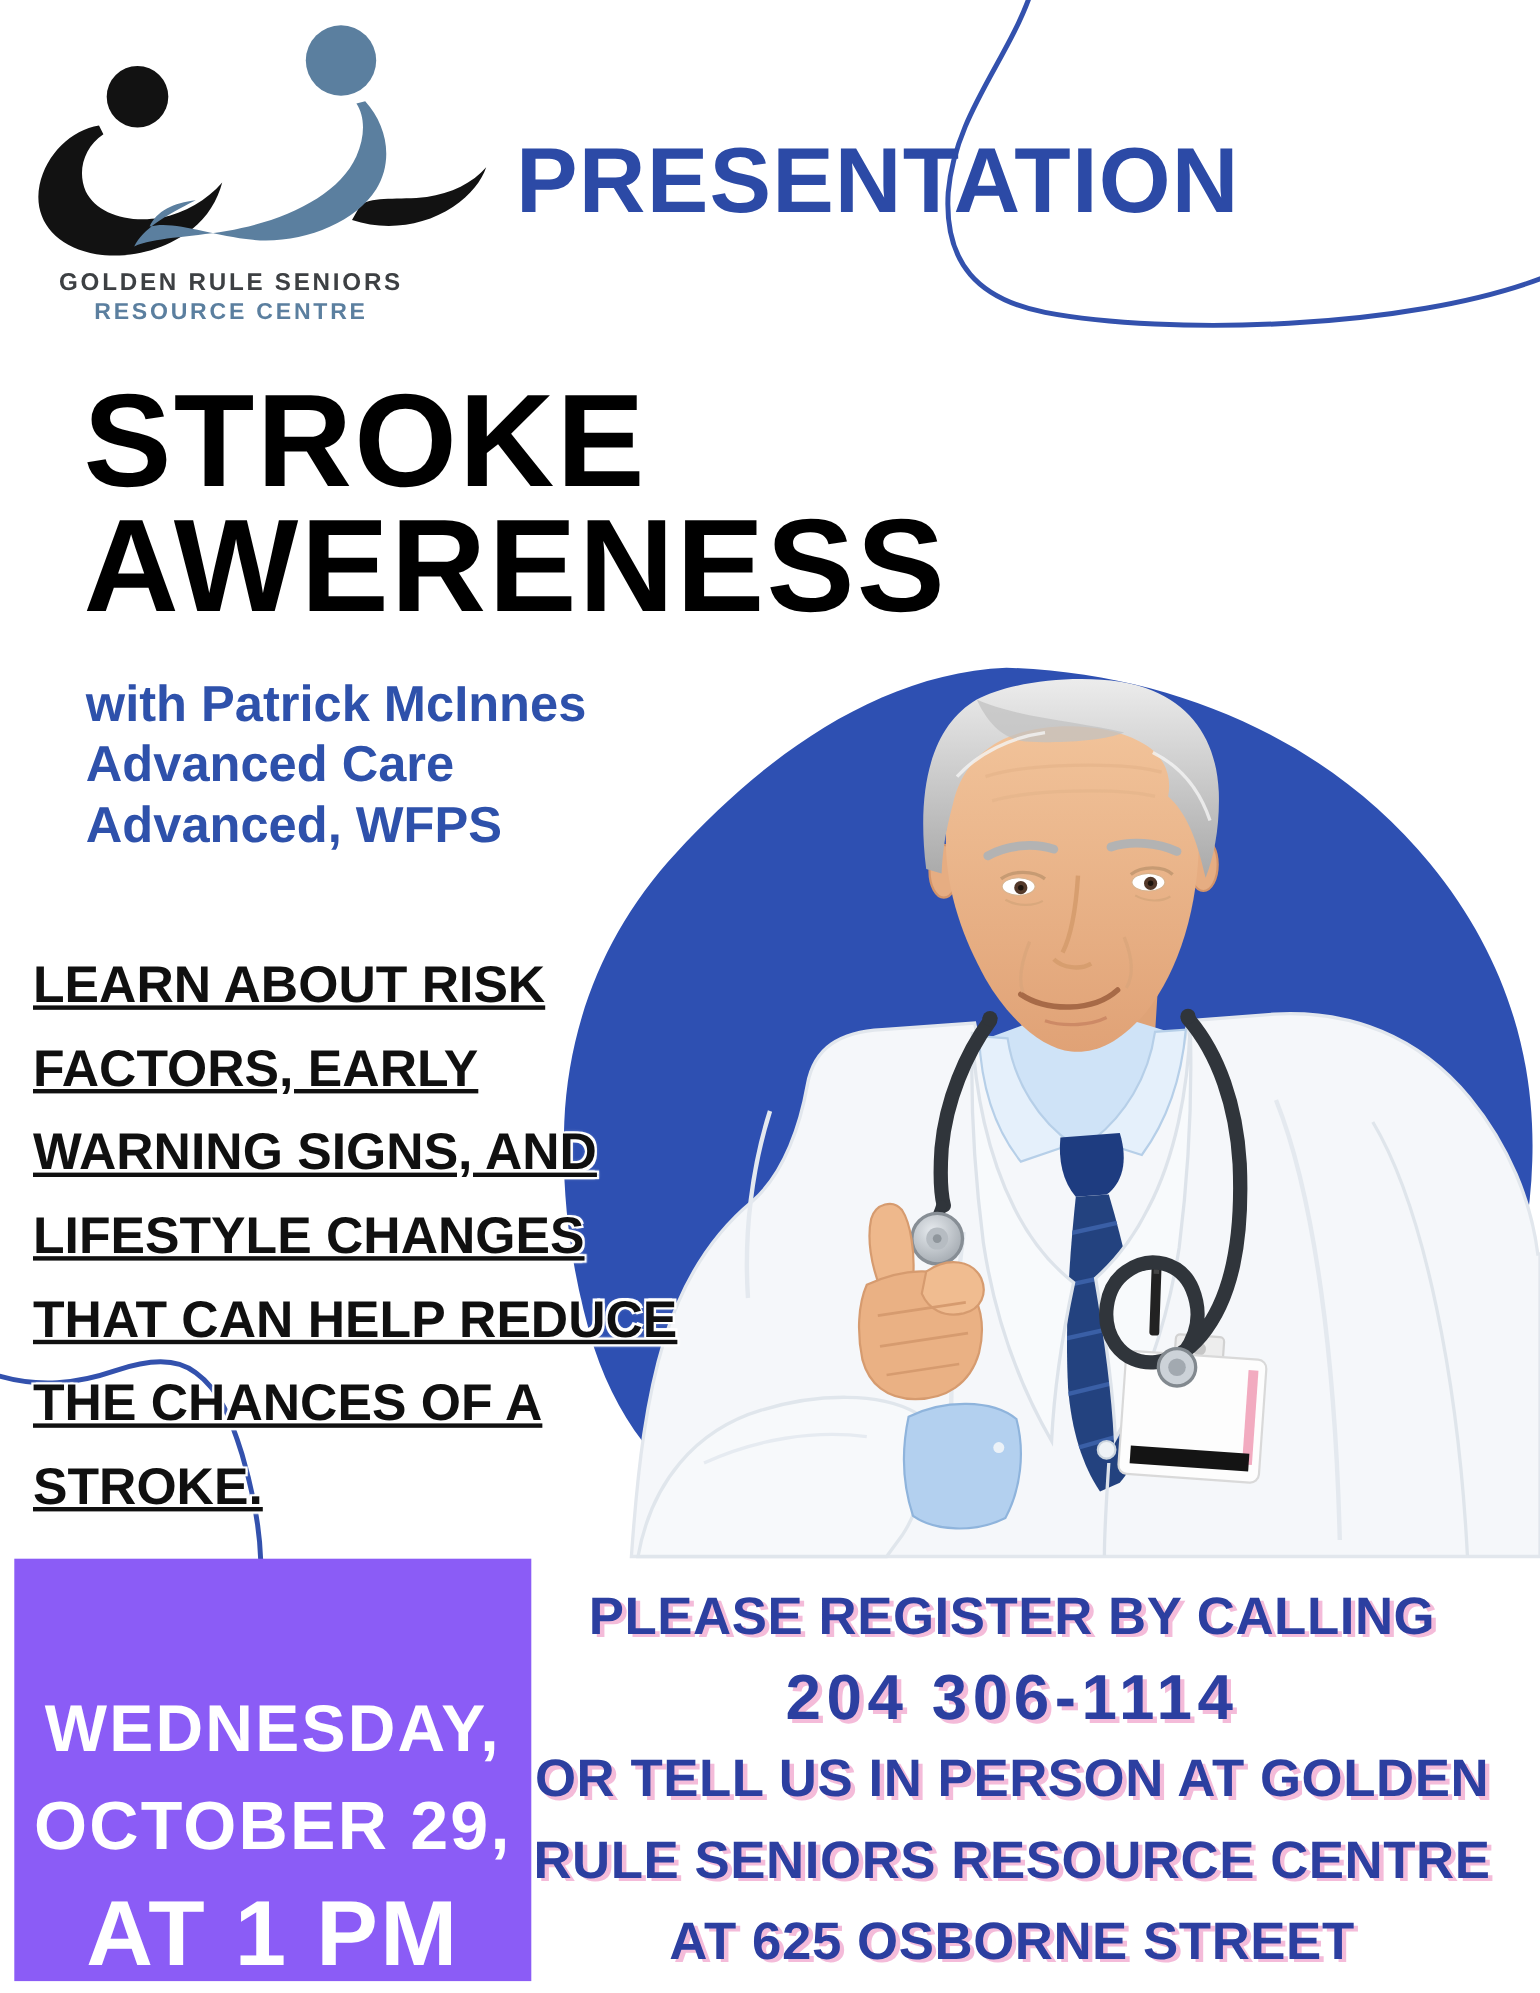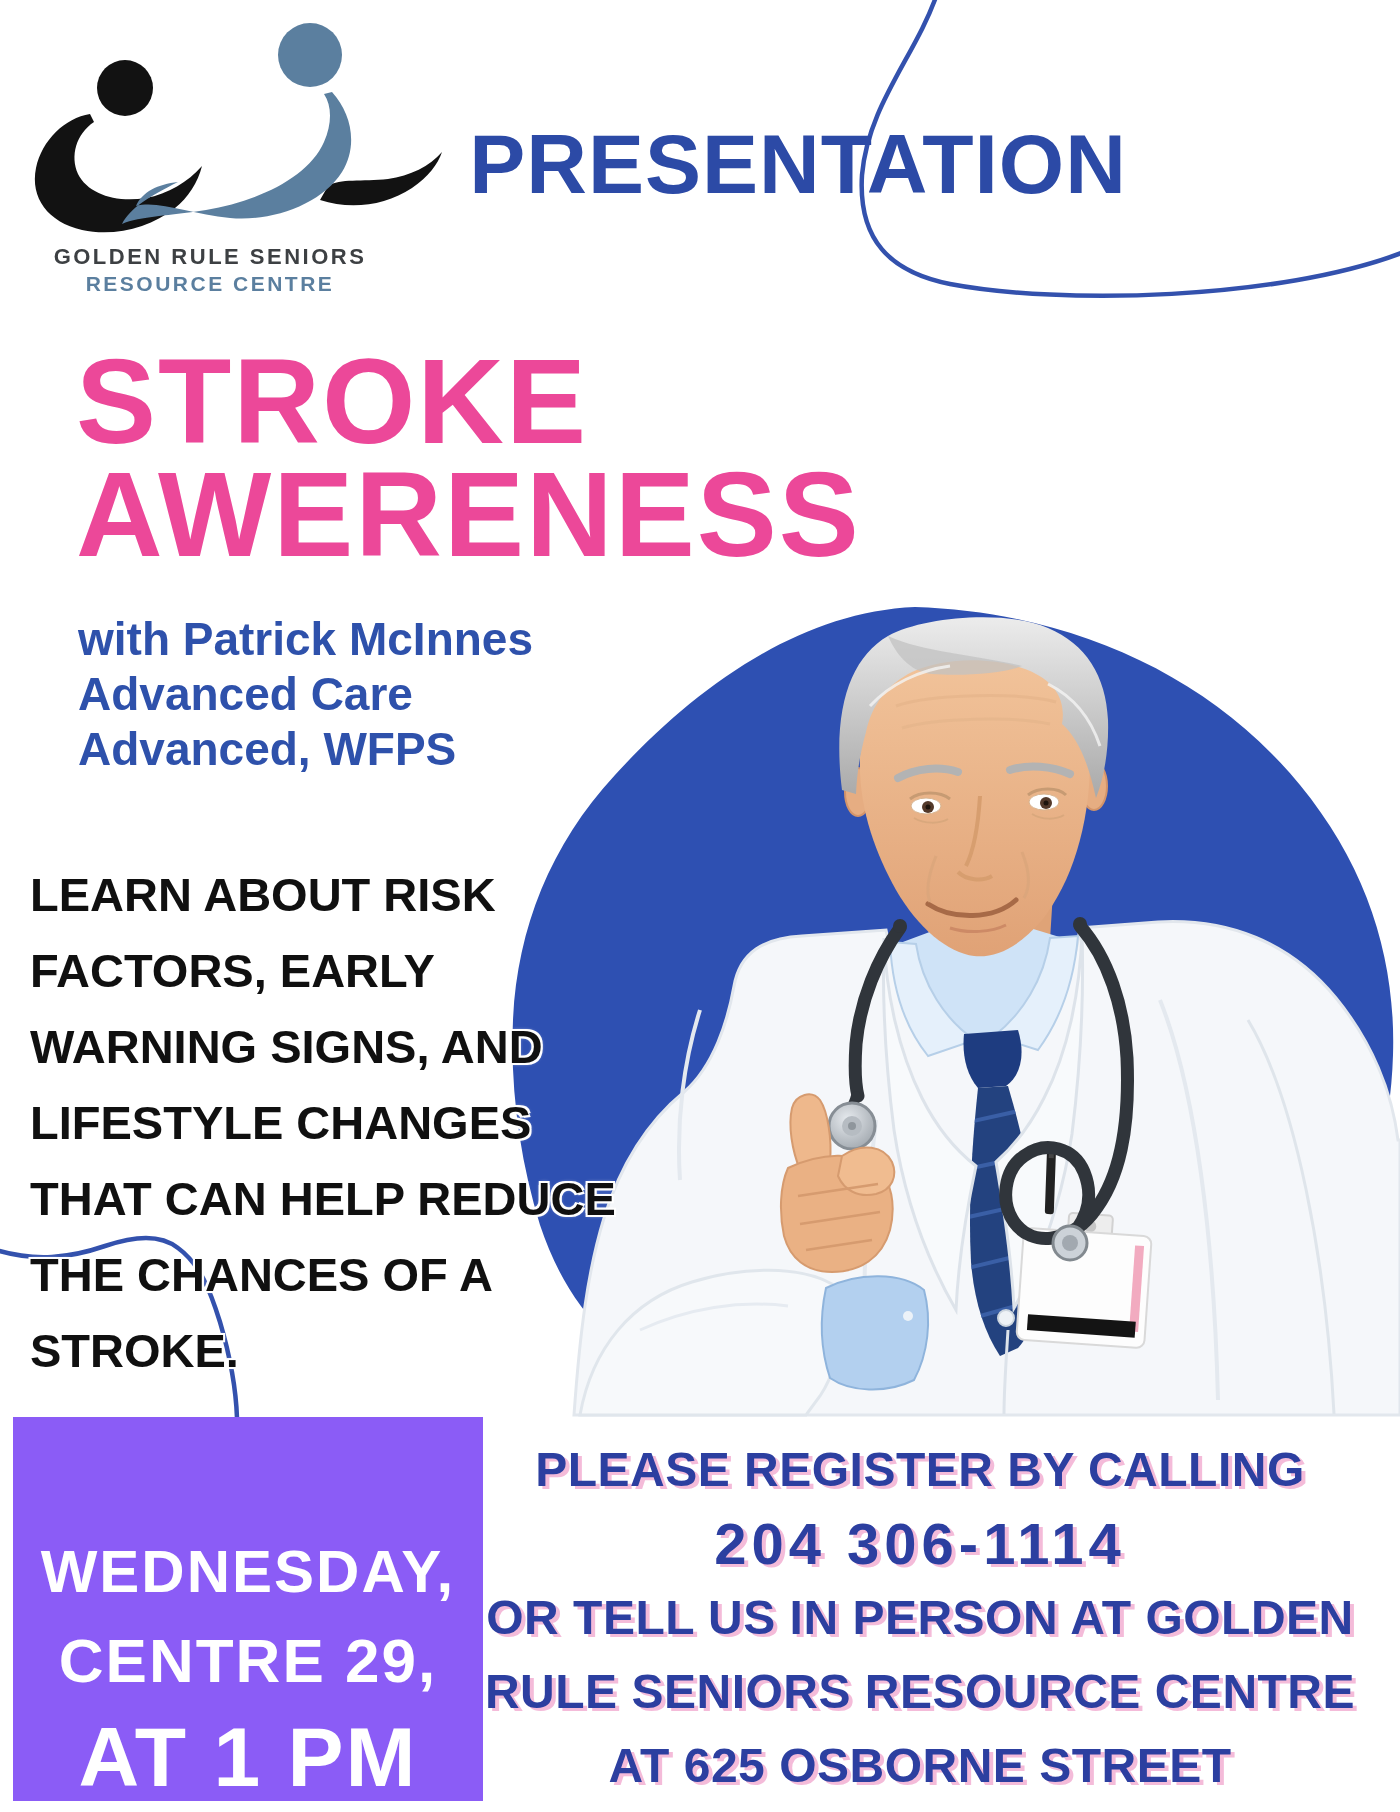--- a/index.html
+++ b/index.html
@@ -10,26 +10,26 @@
   .abs{position:absolute;}
   #logo-text1{left:45px;top:244px;width:330px;text-align:center;font-size:22px;font-weight:700;
     letter-spacing:2.5px;color:#3d4043;}
   #logo-text2{left:45px;top:272px;width:330px;text-align:center;font-size:21px;font-weight:700;
     letter-spacing:2.5px;color:#5b7f9f;}
   
   #presentation{left:448px;top:116px;width:700px;text-align:center;font-size:84px;font-weight:800;
     letter-spacing:1px;color:#2c4aa6;}
   
   #title{left:76px;top:345px;line-height:113px;font-size:120px;font-weight:800;letter-spacing:2px;
-    color:#ec4899;}
+    color:#000000;}
   
   #subtitle{left:78px;top:612px;font-size:46px;font-weight:800;line-height:55px;color:#2e51ab;}
   
   #body-text{left:30px;top:857px;font-size:47px;font-weight:700;line-height:76px;color:#101010;
-    text-shadow:-2px -2px 0 #fff,2px -2px 0 #fff,-2px 2px 0 #fff,2px 2px 0 #fff,0 0 4px #fff;}
+    text-shadow:-2px -2px 0 #fff,2px -2px 0 #fff,-2px 2px 0 #fff,2px 2px 0 #fff,0 0 4px #fff;text-decoration:underline;}
   
   #date-box{left:13px;top:1417px;width:470px;height:384px;background:#8b5cf6;color:#ffffff;
     text-align:center;font-weight:800;}
   #date-line1{position:absolute;left:0;top:120px;width:100%;font-size:60px;letter-spacing:2px;}
   #date-line2{position:absolute;left:0;top:208px;width:100%;font-size:62px;letter-spacing:2px;}
   #date-line3{position:absolute;left:0;top:292px;width:100%;font-size:84px;letter-spacing:2px;}
   
   #register{left:450px;top:1433px;width:940px;text-align:center;font-weight:800;color:#2c3fa0;
     text-shadow:4px 3px 0 rgba(238,150,196,0.65);}
   .reg-line{line-height:74px;font-size:48px;letter-spacing:0.5px;}
@@ -226,21 +226,21 @@
     <div>FACTORS, EARLY</div>
     <div>WARNING SIGNS, AND</div>
     <div>LIFESTYLE CHANGES</div>
     <div>THAT CAN HELP REDUCE</div>
     <div>THE CHANCES OF A</div>
     <div>STROKE.</div>
   </div>
 
   <div class="abs nosel" id="date-box">
     <div id="date-line1">WEDNESDAY,</div>
-    <div id="date-line2">CENTRE 29,</div>
+    <div id="date-line2">OCTOBER 29,</div>
     <div id="date-line3">AT 1 PM</div>
   </div>
 
   <div class="abs nosel" id="register">
     <div class="reg-line">PLEASE REGISTER BY CALLING</div>
     <div class="reg-line" id="reg-phone">204 306-1114</div>
     <div class="reg-line">OR TELL US IN PERSON AT GOLDEN</div>
     <div class="reg-line">RULE SENIORS RESOURCE CENTRE</div>
     <div class="reg-line">AT 625 OSBORNE STREET</div>
   </div>

